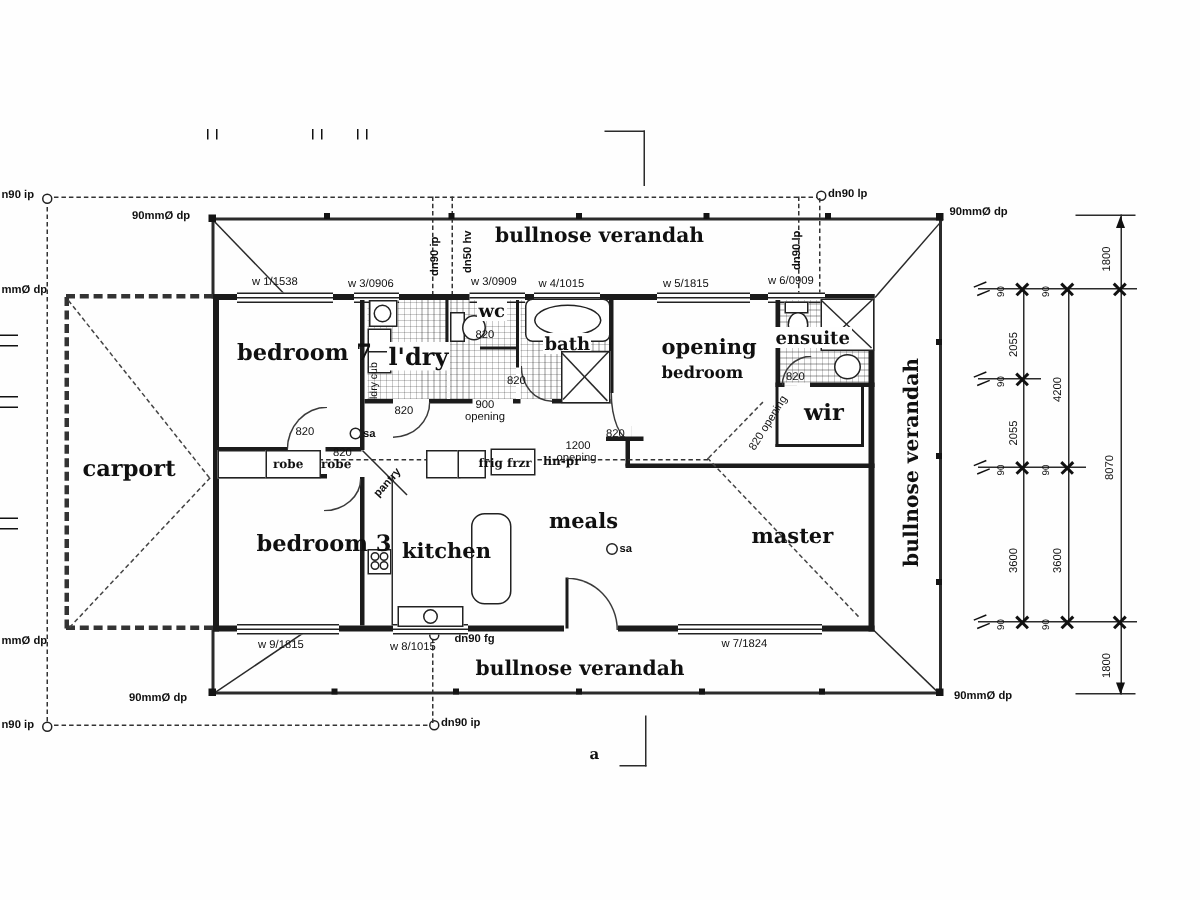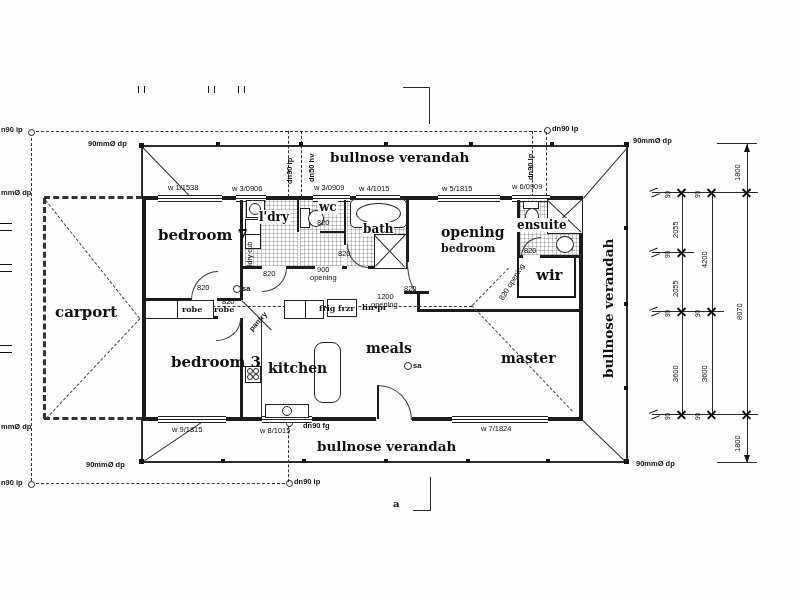--- a/index.html
+++ b/index.html
@@ -209,21 +209,21 @@
   <div class="hd" style="left:152px;top:306px;width:320px"></div>
   <div class="diagd" style="left:472px;top:305px;width:146px;transform:rotate(46.4deg)"></div>
   <div class="diagd" style="left:472px;top:305px;width:52px;transform:rotate(-45.8deg)"></div>
   <span class="sm" style="left:497px;top:297px;transform:rotate(-58deg);transform-origin:0 0">820 opening</span>
 
   <div class="box" style="left:246px;top:200px;width:17px;height:16px"></div>
   <div class="circ" style="left:249px;top:203px;width:10px;height:10px"></div>
   <div class="box" style="left:245px;top:219px;width:14px;height:14px"></div>
   <div class="box" style="left:245px;top:234px;width:14px;height:13px"></div>
   <span class="sm rot" style="left:246px;top:266px;font-size:7px">ldry cub</span>
-  <span class="lbl wbg" style="left:258px;top:210px;font-size:12px">l'dry</span>
+  <span class="lbl wbg" style="left:258px;top:228px;font-size:16px">l'dry</span>
 
   <div class="box" style="left:300px;top:208px;width:8px;height:18px"></div>
   <div class="circ" style="left:308px;top:210px;width:14px;height:15px"></div>
   <span class="lbl wbg" style="left:318px;top:200px;font-size:12px">wc</span>
 
   <div class="box" style="left:350px;top:199px;width:55px;height:27px;border-radius:5px;border-width:1.5px"></div>
   <div class="circ" style="left:356px;top:203px;width:43px;height:19px;border-radius:50%"></div>
   <span class="lbl wbg" style="left:362px;top:222px;font-size:12px">bath</span>
   <div class="box" style="left:374px;top:234px;width:31px;height:33px"></div>
   <div class="diag" style="left:375px;top:235px;width:44px;transform:rotate(46.5deg);border-top-width:1px"></div>

